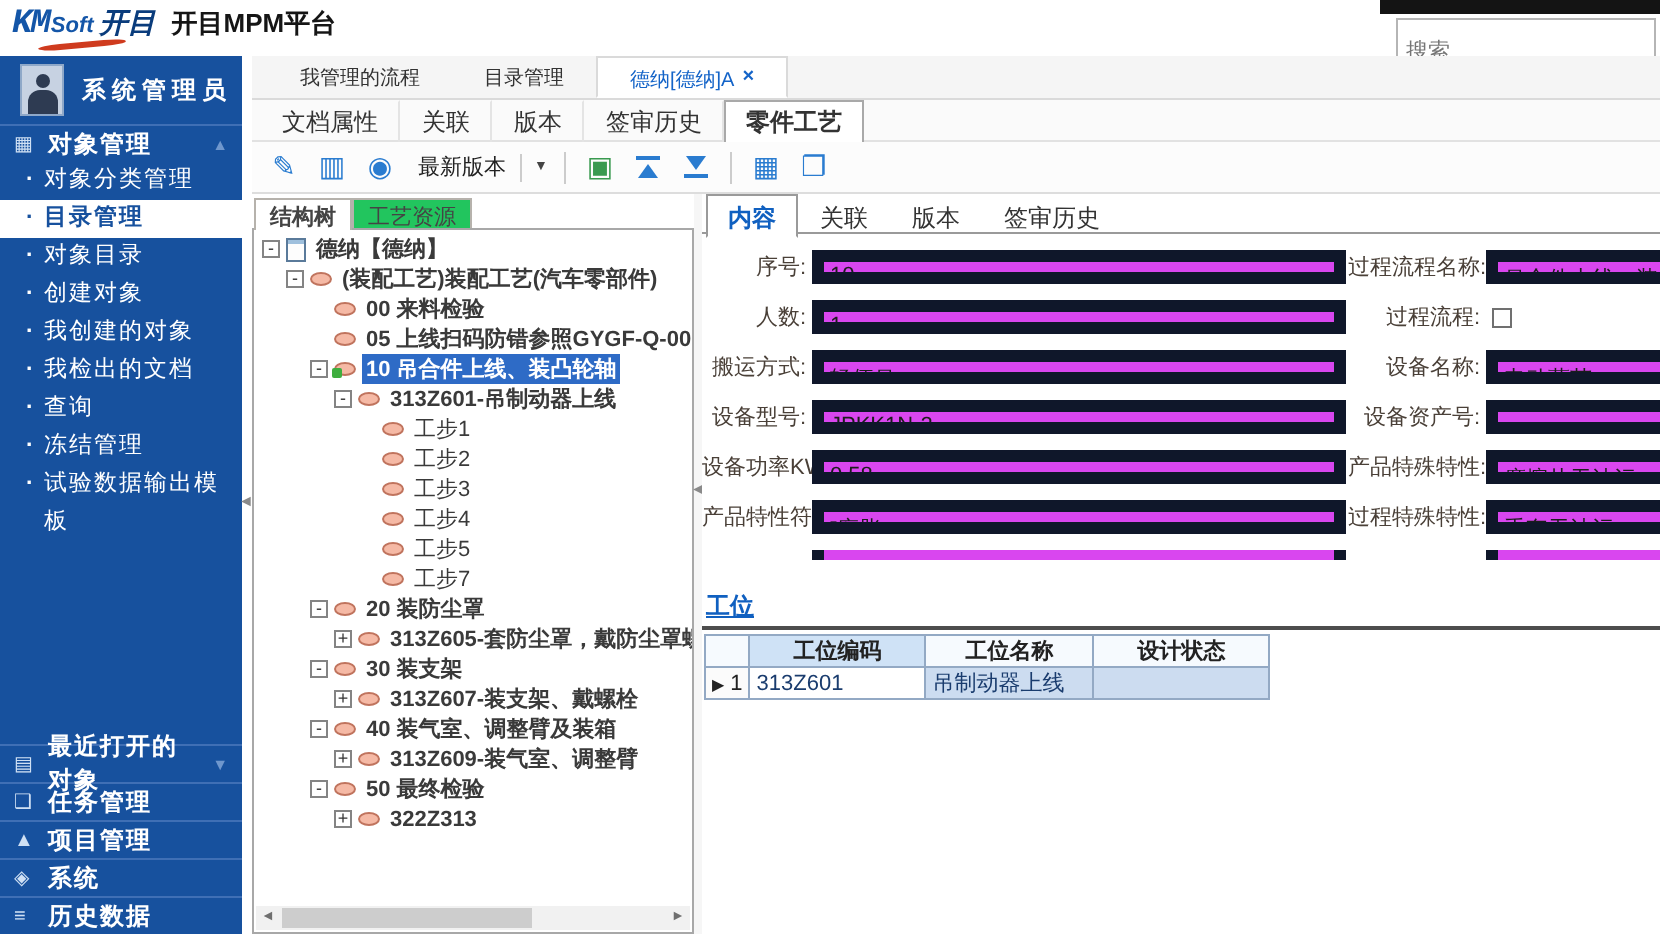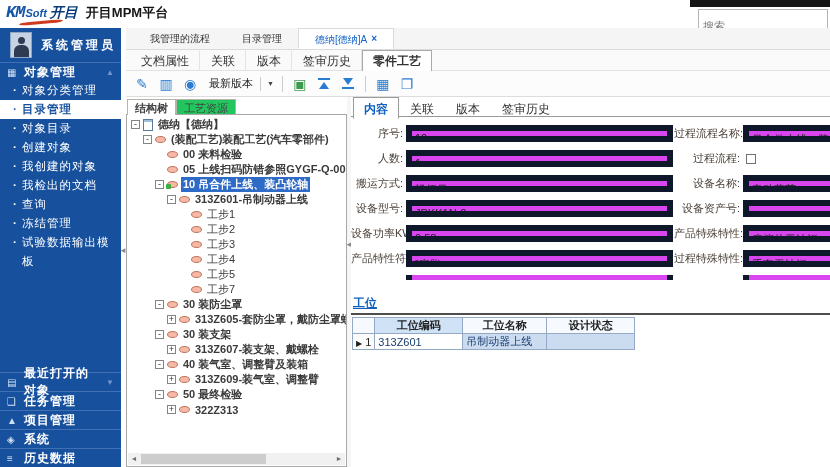--- a/index.html
+++ b/index.html
@@ -289,21 +289,21 @@
             <span class="tlabel">工步5</span>
           </div>
           <div class="tnode" style="padding-left: 52px;">
             <span class="exp-spacer"></span>
             <span class="icon-op"></span>
             <span class="tlabel">工步7</span>
           </div>
           <div class="tnode bold" style="padding-left: 28px;">
             <span class="expander">-</span>
             <span class="icon-op"></span>
-            <span class="tlabel">30 装防尘罩</span>
+            <span class="tlabel">20 装防尘罩</span>
           </div>
           <div class="tnode bold" style="padding-left: 40px;">
             <span class="expander">+</span>
             <span class="icon-op"></span>
             <span class="tlabel">313Z605-套防尘罩，戴防尘罩螺</span>
           </div>
           <div class="tnode bold" style="padding-left: 28px;">
             <span class="expander">-</span>
             <span class="icon-op"></span>
             <span class="tlabel">30 装支架</span>

